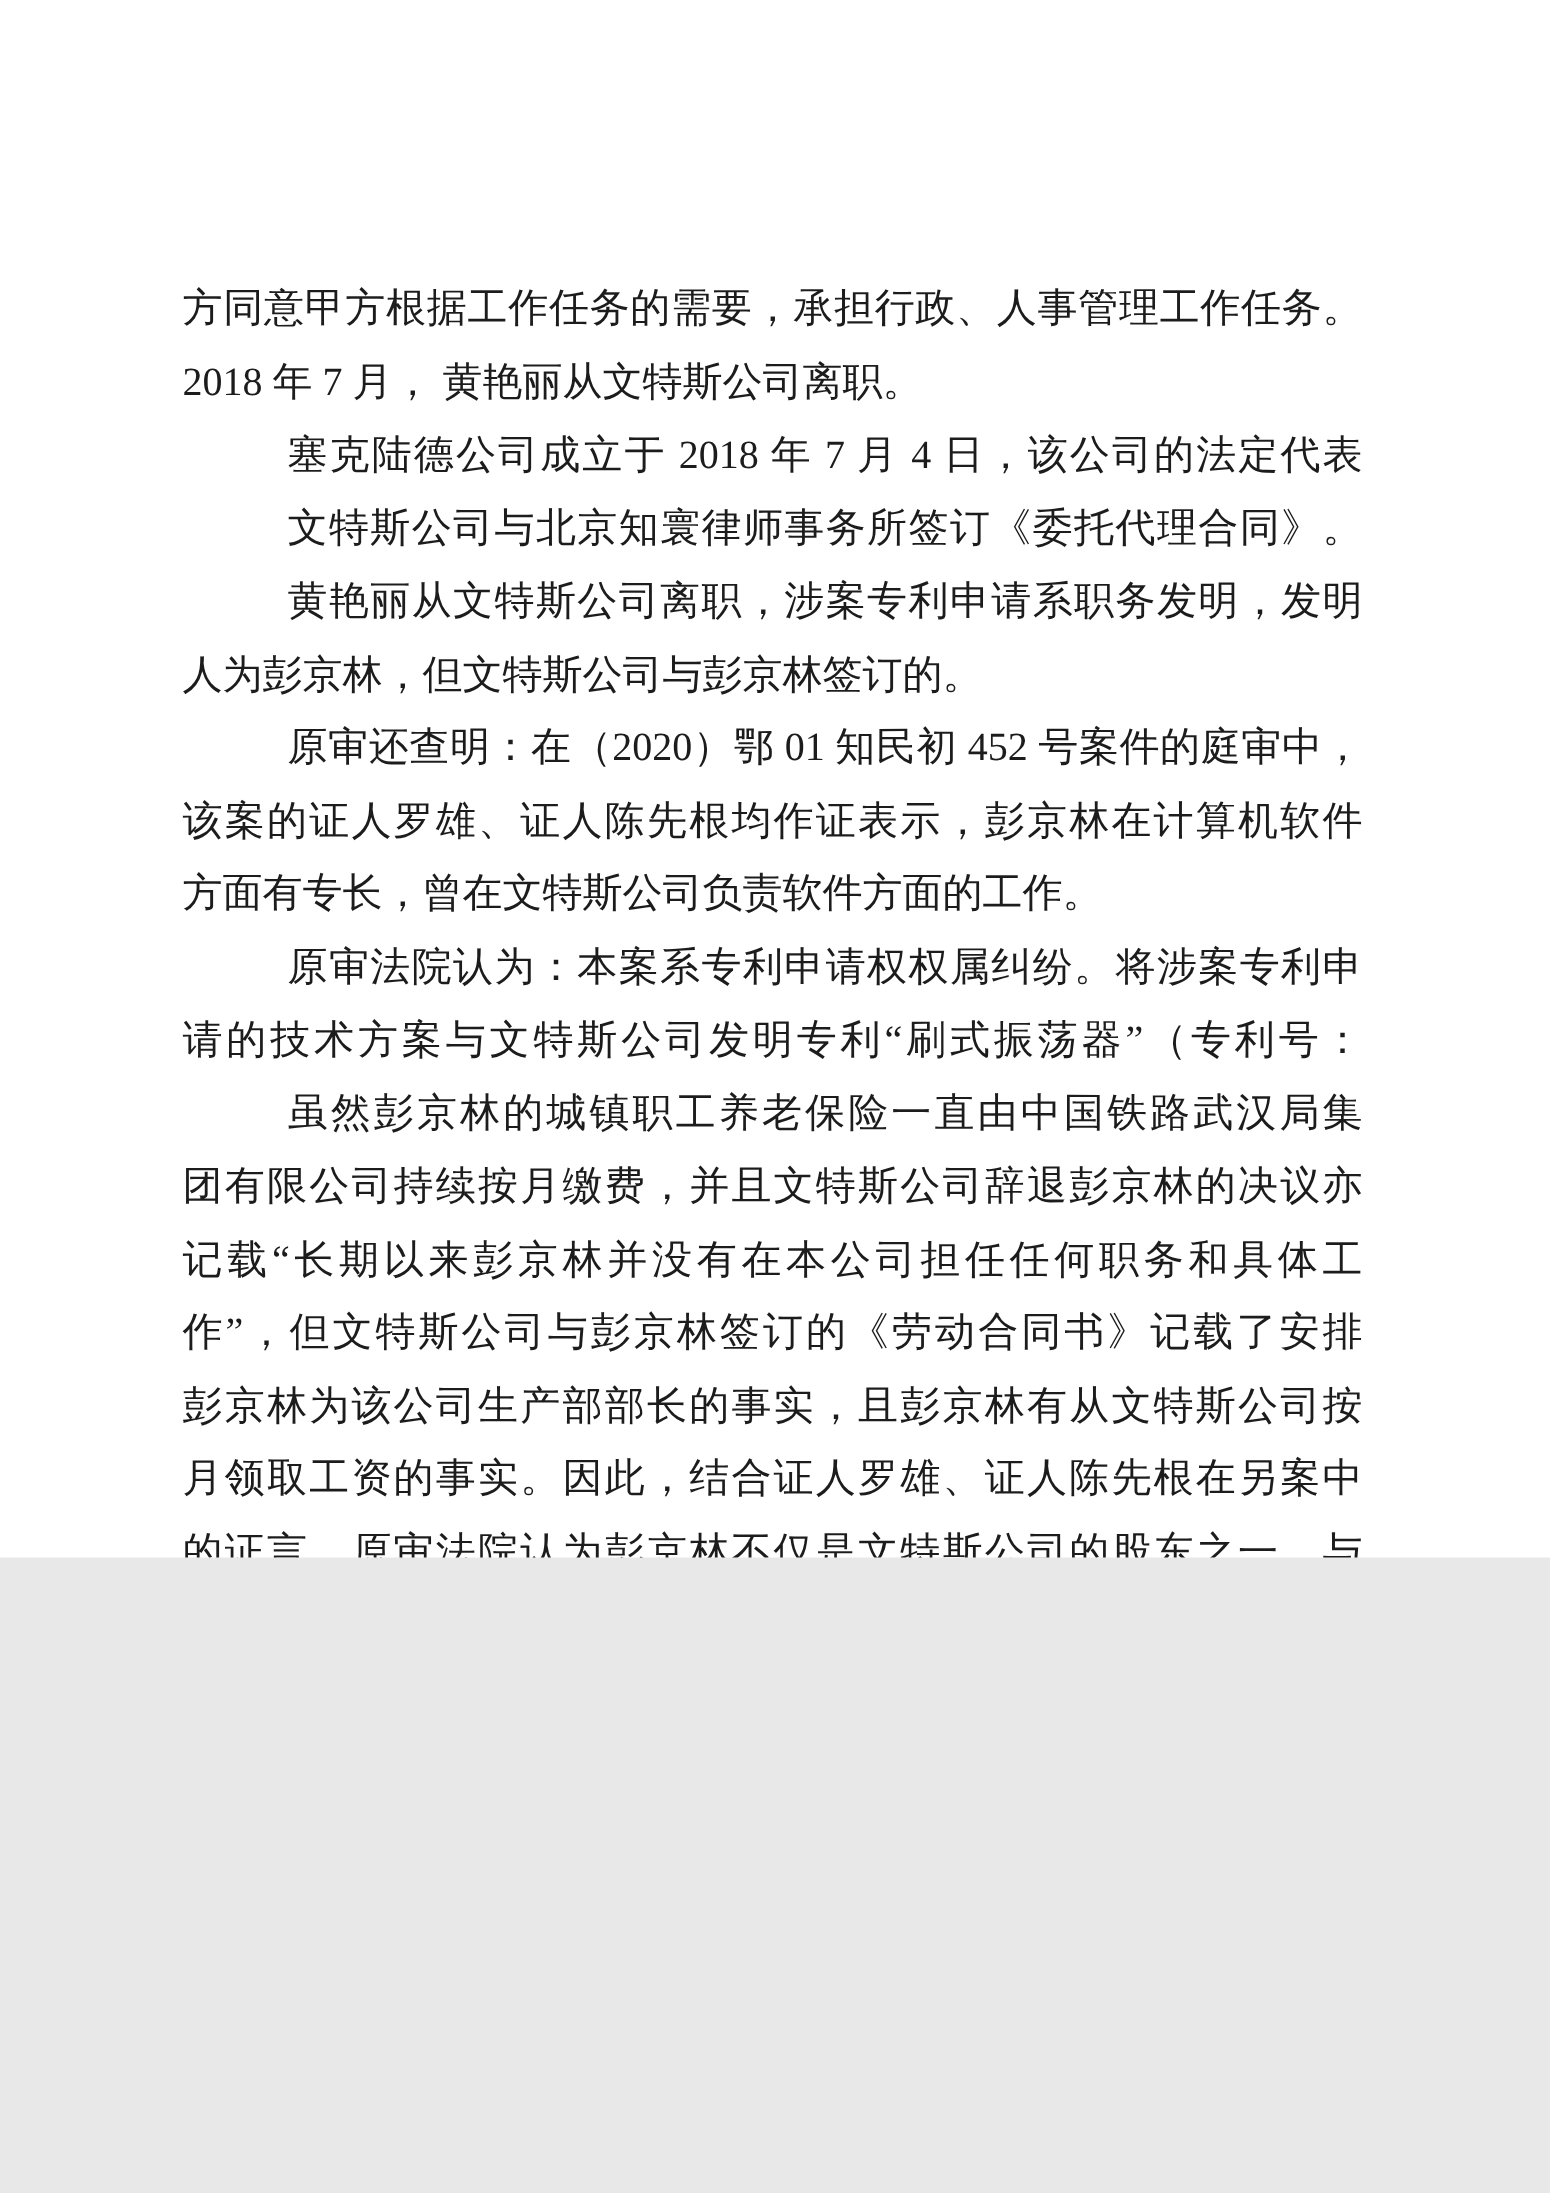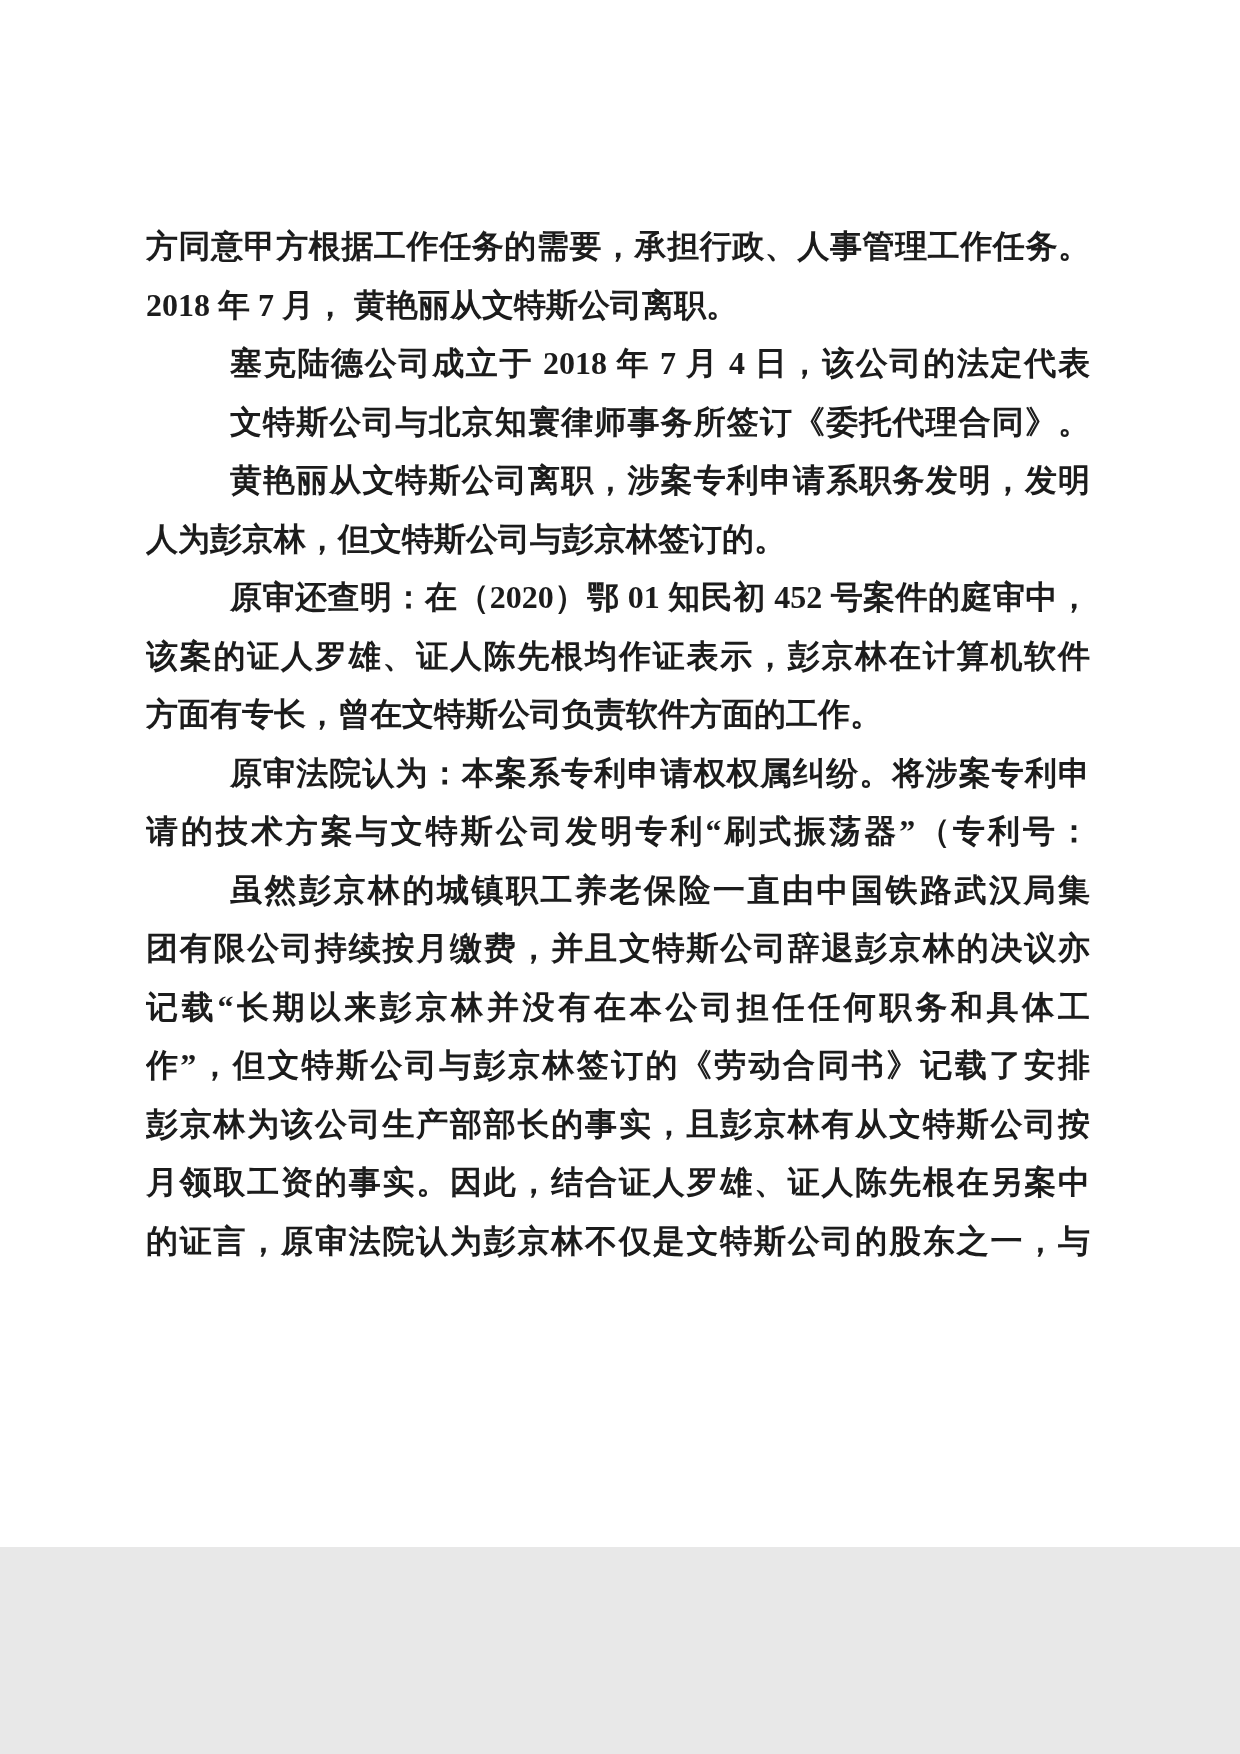--- a/index.html
+++ b/index.html
@@ -5,25 +5,24 @@
   html, body { margin: 0; padding: 0; }
   body {
     width: 1240px;
     height: 1754px;
     background: #e8e8e8;
     font-family: "Liberation Serif", "DejaVu Serif", serif;
   }
   .page {
     position: relative;
     width: 1240px;
-    height: 1547px;
+    height: 1246px;
     background: #ffffff;
     overflow: hidden;
     color: #1c1c1c;
-    font-weight: bold;
   }
   .body-text {
     position: absolute;
     left: 146px;
     top: 217px;
     width: 944px;
     font-size: 32px;
     line-height: 58.5px;
     color: #1c1c1c;
   }

